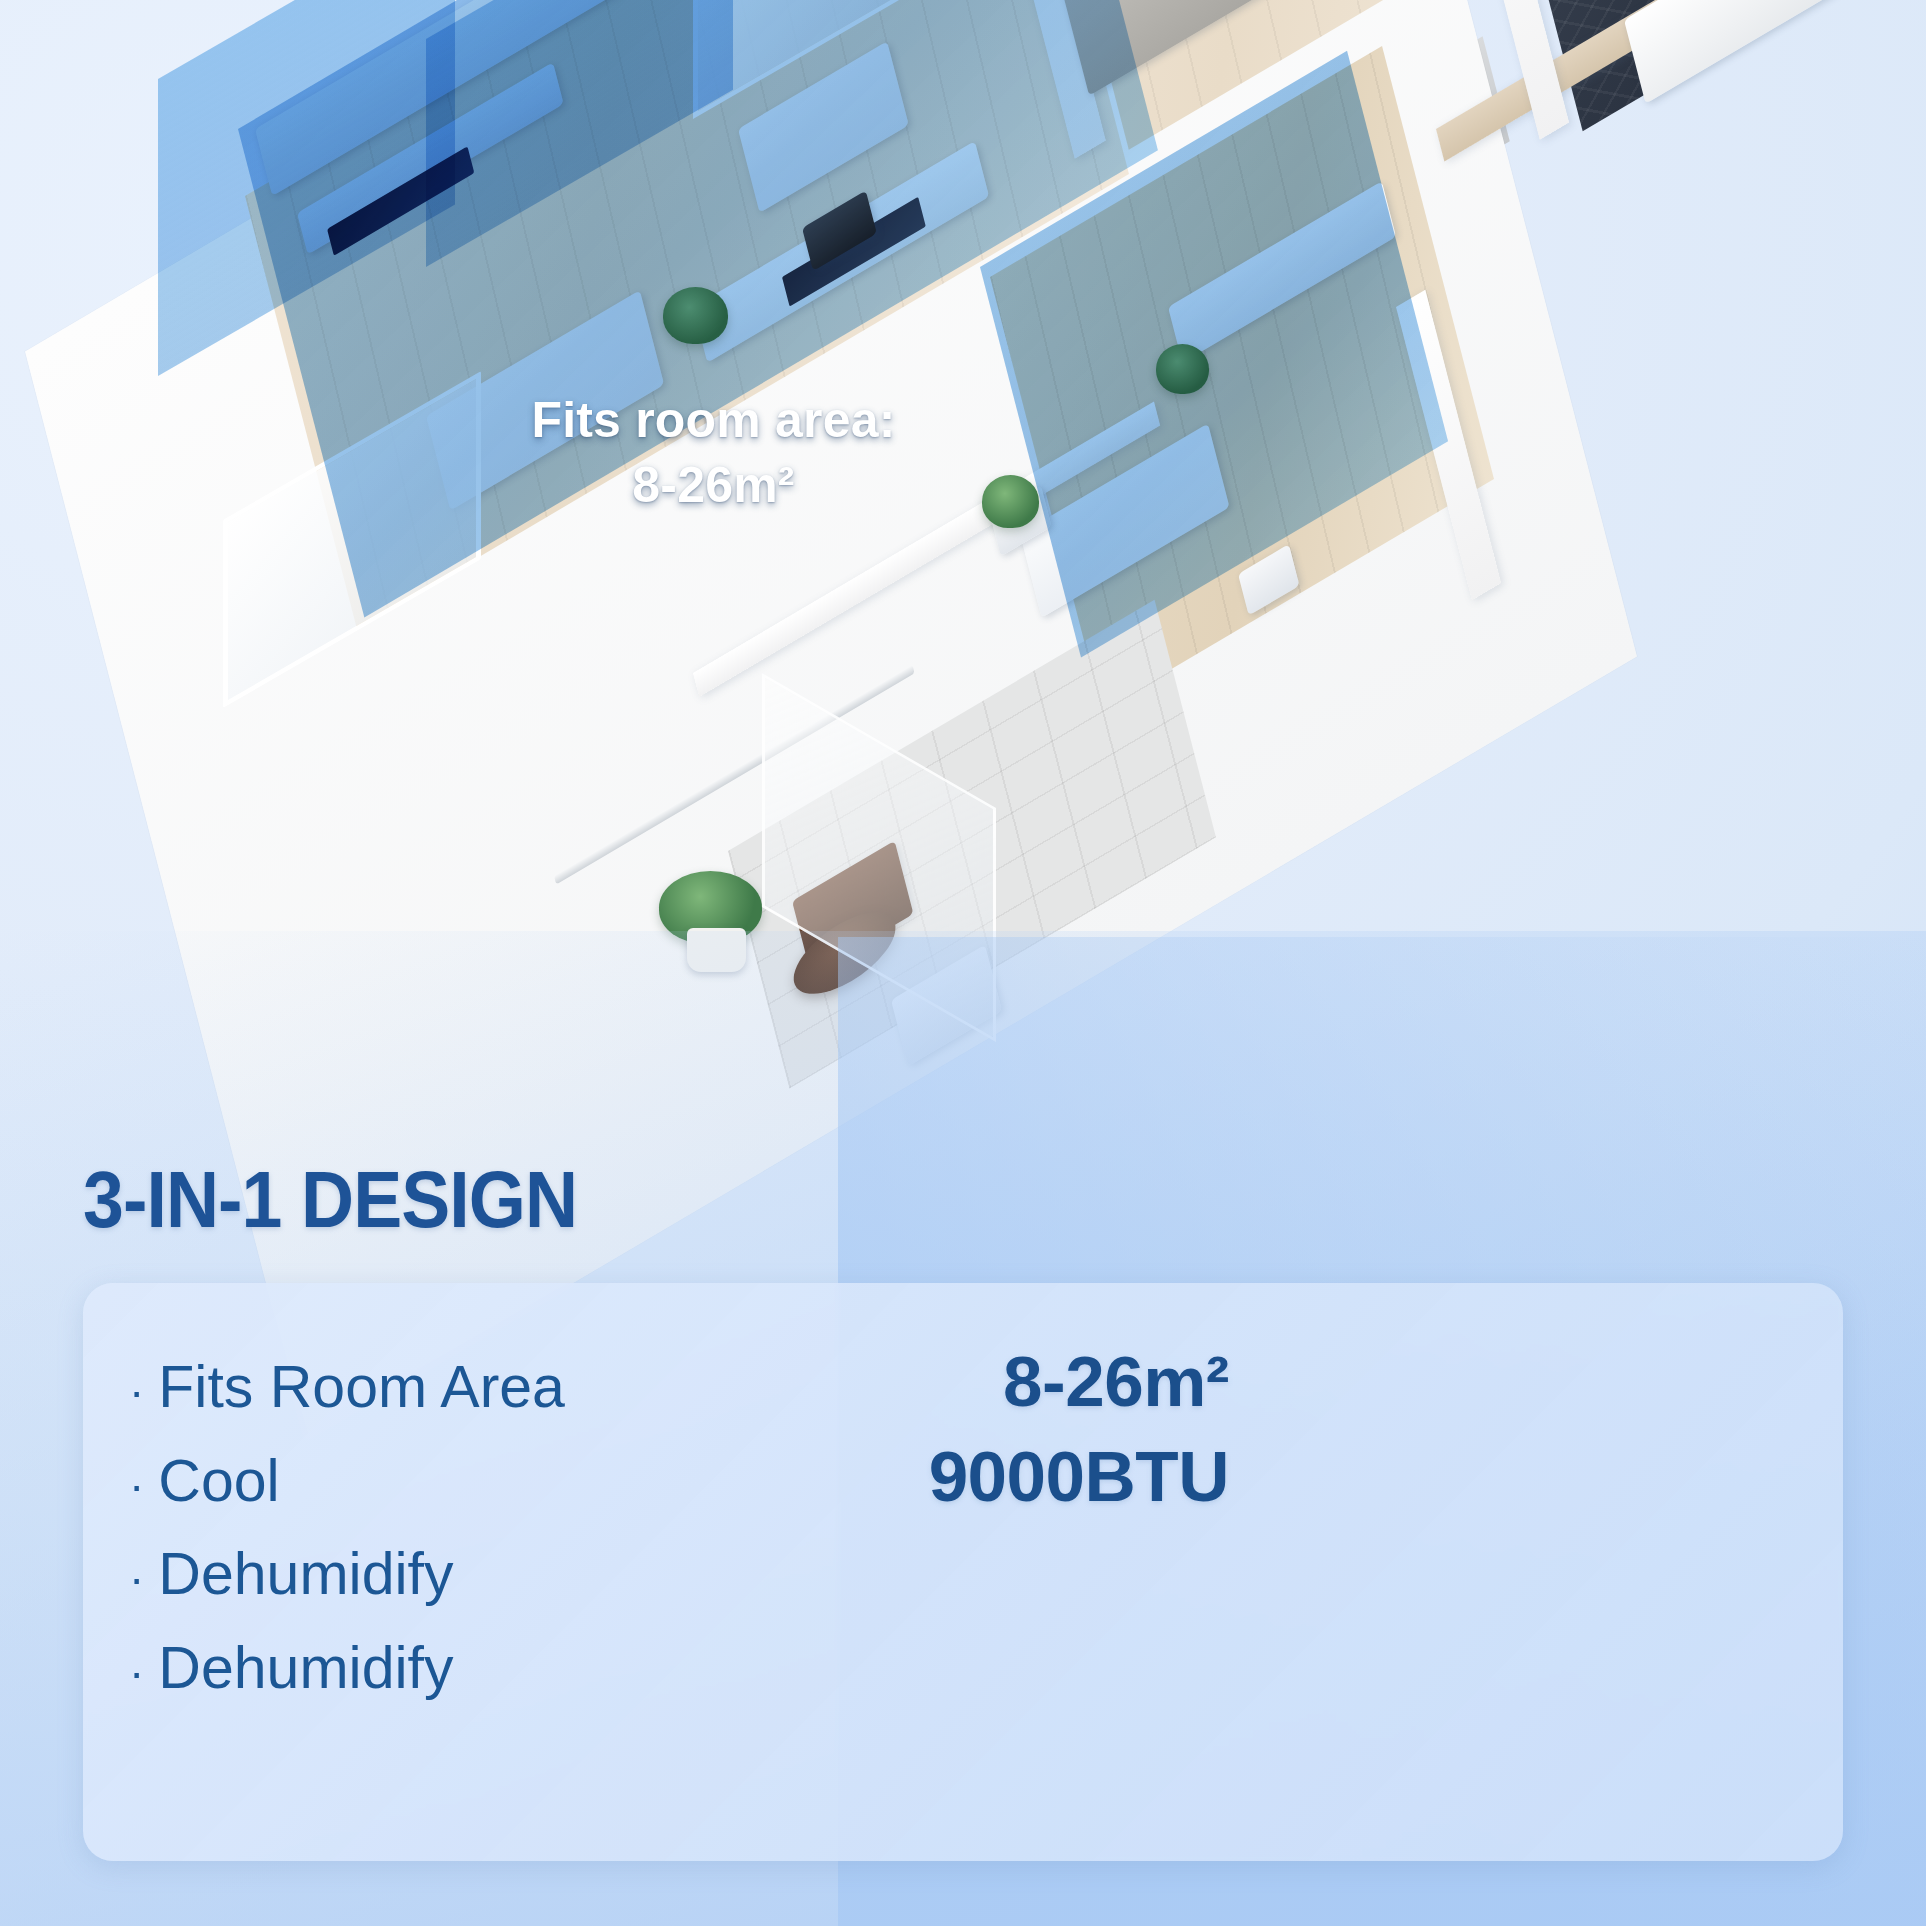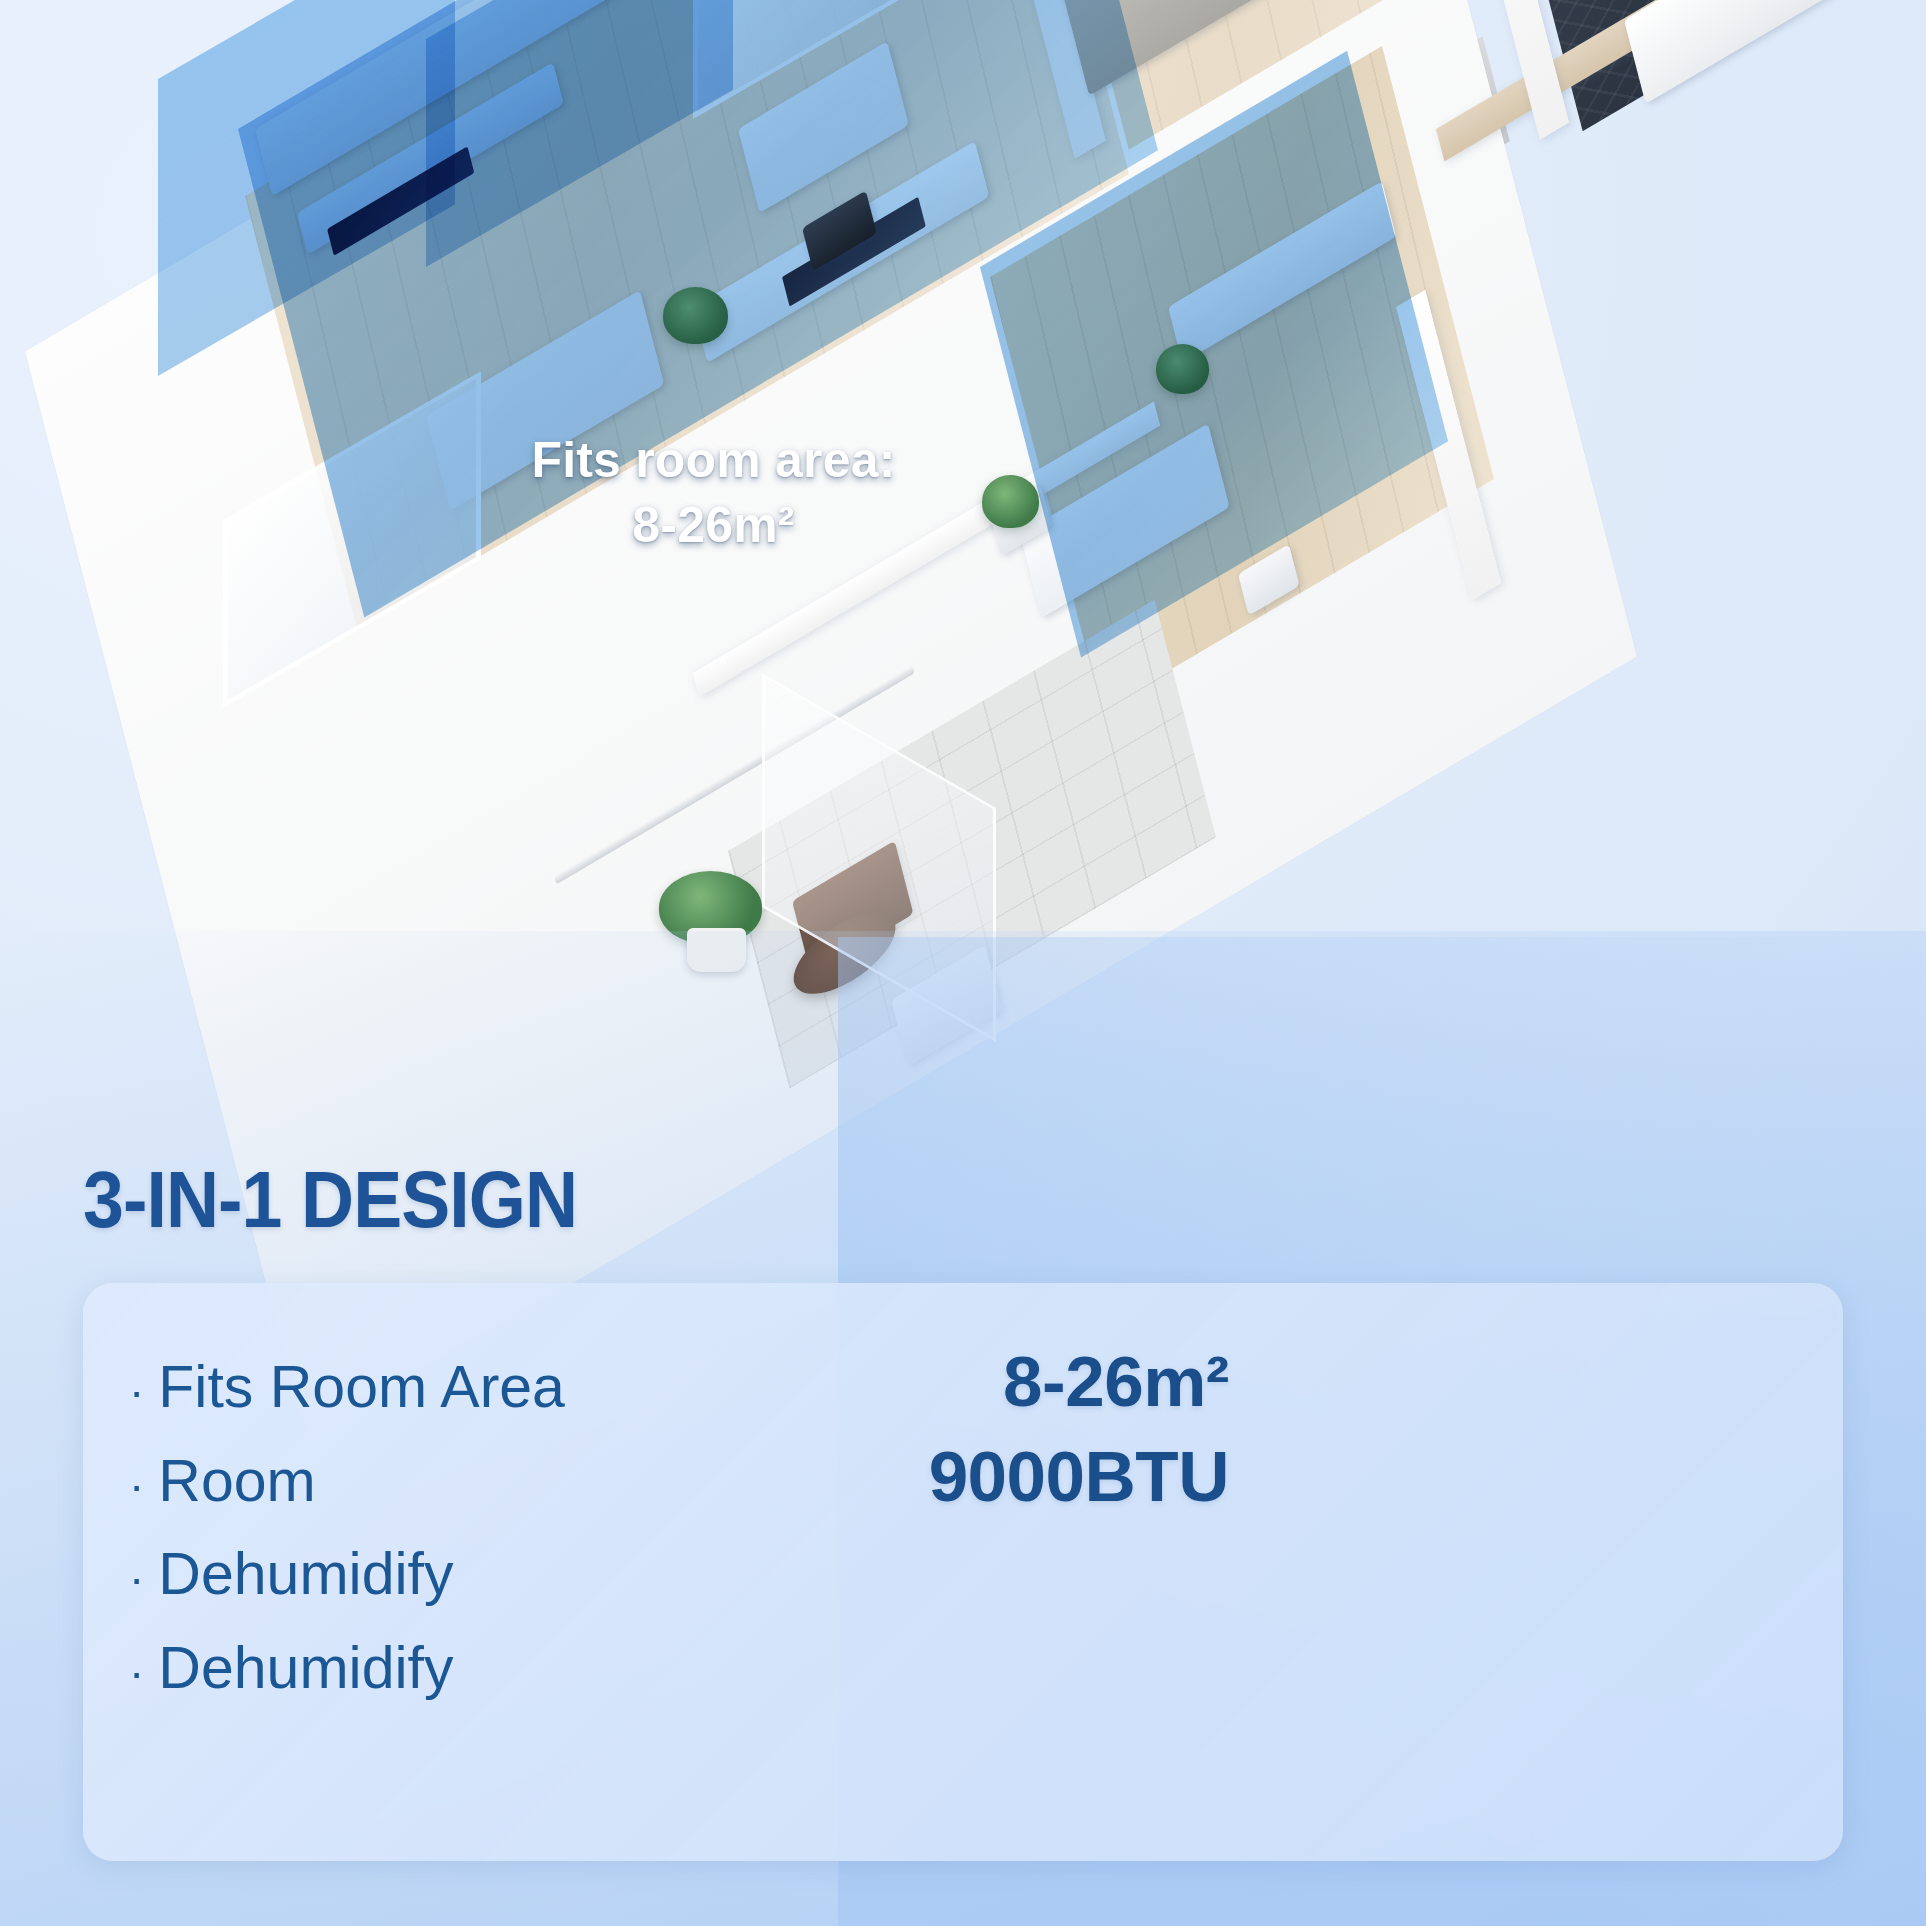--- a/index.html
+++ b/index.html
@@ -102,21 +102,21 @@
     mix-blend-mode:multiply;
   }
   .coverage-wallL{
     position:absolute;transform-origin:0 0;
     background:linear-gradient(180deg, rgba(129,190,236,.72) 0%, rgba(92,163,225,.55) 100%);
     mix-blend-mode:multiply;
   }
 
   
   .fits-overlay{
-    position:absolute;left:481px;top:448px;width:465px;
+    position:absolute;left:481px;top:408px;width:465px;
     text-align:center;color:#ffffff;
     font-weight:bold;letter-spacing:0.2px;
     text-shadow:0 3px 7px rgba(40,70,110,.45), 0 1px 2px rgba(40,70,110,.35);
     line-height:1.30;
   }
   .fits-overlay .l1{font-size:50px;display:block;}
   .fits-overlay .l2{font-size:50px;display:block;}
 
   
   .headline{
@@ -275,21 +275,21 @@
   <div class="card">
     <div class="card-inner">
 
       <div class="features">
         <div class="feature">
           <span class="dot">·</span>
           <span>Fits Room Area</span>
         </div>
         <div class="feature">
           <span class="dot">·</span>
-          <span>Room</span>
+          <span>Cool</span>
         </div>
         <div class="feature">
           <span class="dot">·</span>
           <span>Dehumidify</span>
         </div>
         <div class="feature">
           <span class="dot">·</span>
           <span>Dehumidify</span>
         </div>
       </div>

